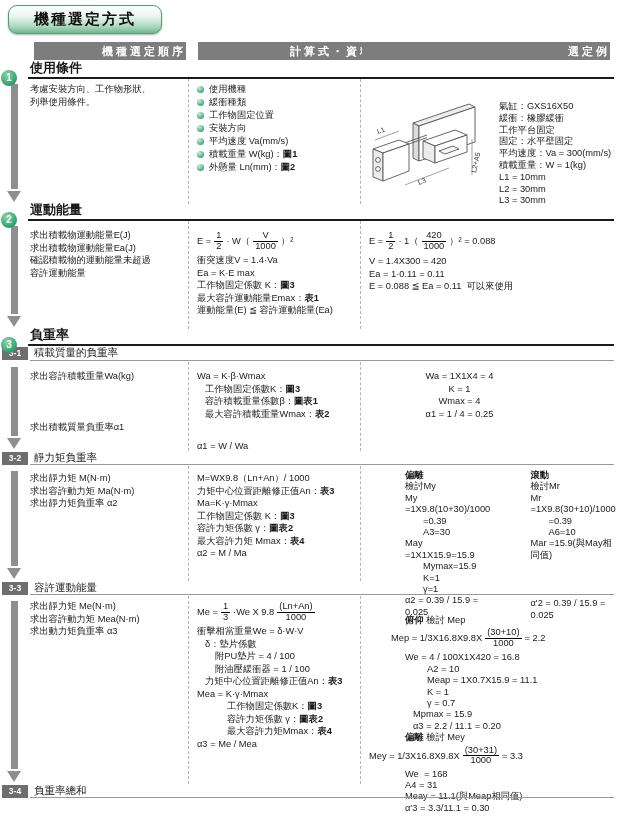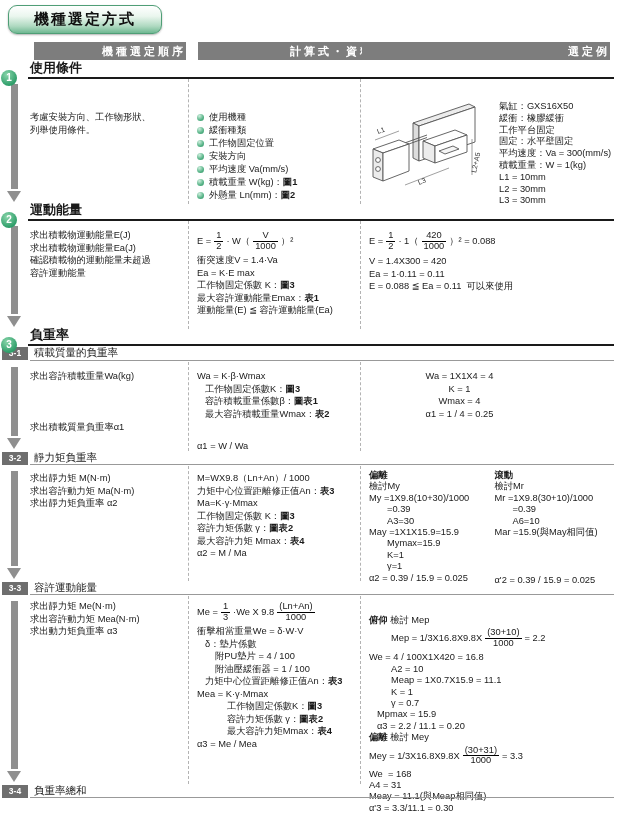--- a/index.html
+++ b/index.html
@@ -29,24 +29,24 @@
   .bh-rule{position:absolute;left:30px;right:6px;bottom:1px;height:1px;background:#999;}
   
   .row{display:flex;position:relative;font-size:9.3px;}
   .gut{width:30px;position:relative;flex:0 0 30px;}
   .abar{position:absolute;left:11px;top:5px;bottom:15px;width:7px;background:#8f8f8f;}
   .ahead{position:absolute;left:7px;bottom:2px;width:0;height:0;
     border-left:7.5px solid transparent;border-right:7.5px solid transparent;border-top:11px solid #8f8f8f;}
   .c-left{width:158px;flex:0 0 158px;padding-right:2px;box-sizing:border-box;}
   .c-mid{width:172px;flex:0 0 172px;border-left:1px dashed #b3b3b3;padding-left:8px;box-sizing:border-box;}
   .c-right{flex:1;border-left:1px dashed #b3b3b3;padding-left:8px;box-sizing:border-box;}
-  .pt16{padding-top:32px;} .pt8{padding-top:8px;} .pt6{padding-top:6px;} .pt4{padding-top:4px;} .pt3{padding-top:19px;}
+  .pt16{padding-top:4px;} .pt8{padding-top:8px;} .pt6{padding-top:6px;} .pt4{padding-top:4px;} .pt3{padding-top:19px;}
   .ln{line-height:13px;white-space:pre-wrap;}
   .lns .ln{line-height:12.5px;}
-  .tight .ln{line-height:11.4px;}
+  .tight .ln{line-height:11.4px;margin-left:36px;}
   .i1{padding-left:8px;} .i2{padding-left:18px;} .i3{padding-left:30px;} .i4{padding-left:22px;}
   b.rf{font-weight:bold;}
   
   .fline{display:flex;align-items:center;line-height:normal;margin:2px 0 3px 0;white-space:pre;}
   .frac{display:inline-flex;flex-direction:column;text-align:center;margin:0 3px;vertical-align:middle;}
   .fn{display:block;border-bottom:1px solid #000;padding:0 2px;line-height:9.5px;}
   .fd{display:block;padding:0 2px;line-height:9.5px;}
   
   .r1wrap{display:flex;padding-top:20px;}
   .iso{flex:0 0 128px;margin-right:2px;}

